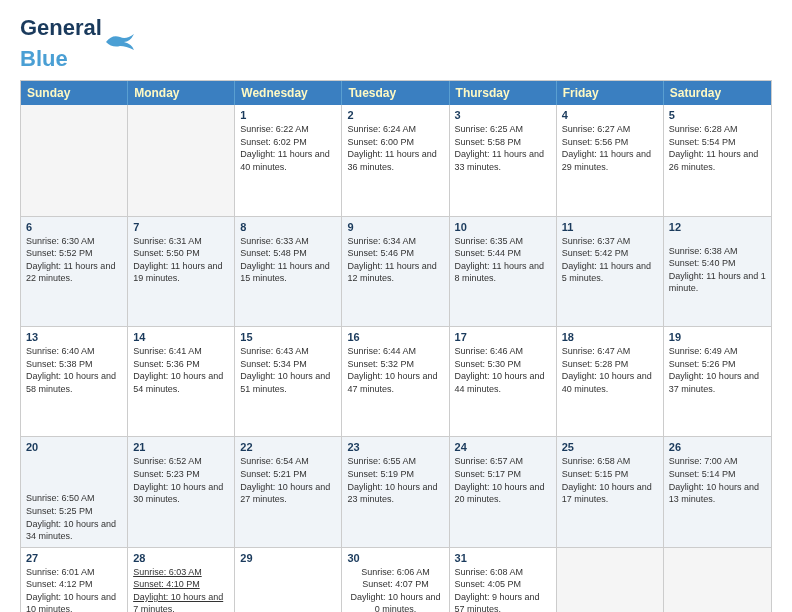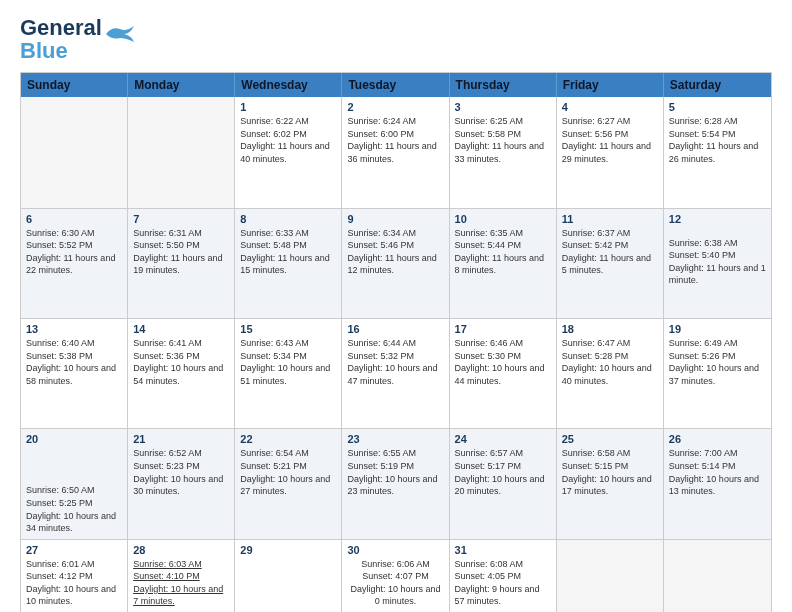--- a/index.html
+++ b/index.html
@@ -46,21 +46,21 @@
       display: flex;
       flex-direction: column;
       border: 1px solid #ccc;
     }
     .cal-header {
       display: grid;
       grid-template-columns: repeat(7, 1fr);
       background: #3a7fc1;
     }
     .cal-header-cell {
-      color: #0f172a;
+      color: #fef9c3;
       font-size: 12px;
       font-weight: bold;
       padding: 5px 6px;
       border-right: 1px solid #5a9fd1;
       text-align: left;
     }
     .cal-header-cell:last-child { border-right: none; }
     .cal-body {
       flex: 1;
       display: grid;
@@ -99,21 +99,21 @@
 <body>
 
 <div class="page">
   <div class="header">
     <div class="logo">
       <div style="display:flex;align-items:flex-end;gap:2px;">
         <div style="display:flex;flex-direction:column;align-items:flex-start;">
           <span style="font-size:22px;font-weight:bold;color:#1a3a5c;line-height:1.1;">
             <span style="color:#1a3a5c;">General</span>
           </span>
-          <span style="font-size:22px;font-weight:bold;color:#4a9fd4;line-height:1;">Blue</span>
+          <span style="font-size:22px;font-weight:bold;color:#4a9fd4;line-height:1;margin-top:8px;">Blue</span>
         </div>
         <div style="margin-bottom:14px;margin-left:0;">
           <svg width="32" height="20" viewBox="0 0 32 20">
             <path d="M2,10 Q8,2 16,5 Q22,8 30,2 Q26,10 20,10 Q28,12 30,18 Q22,14 16,14 Q8,16 2,10Z" fill="#4a9fd4"></path>
           </svg>
         </div>
       </div>
     </div>
     <div class="title-block">
       <div class="month-title"></div>

